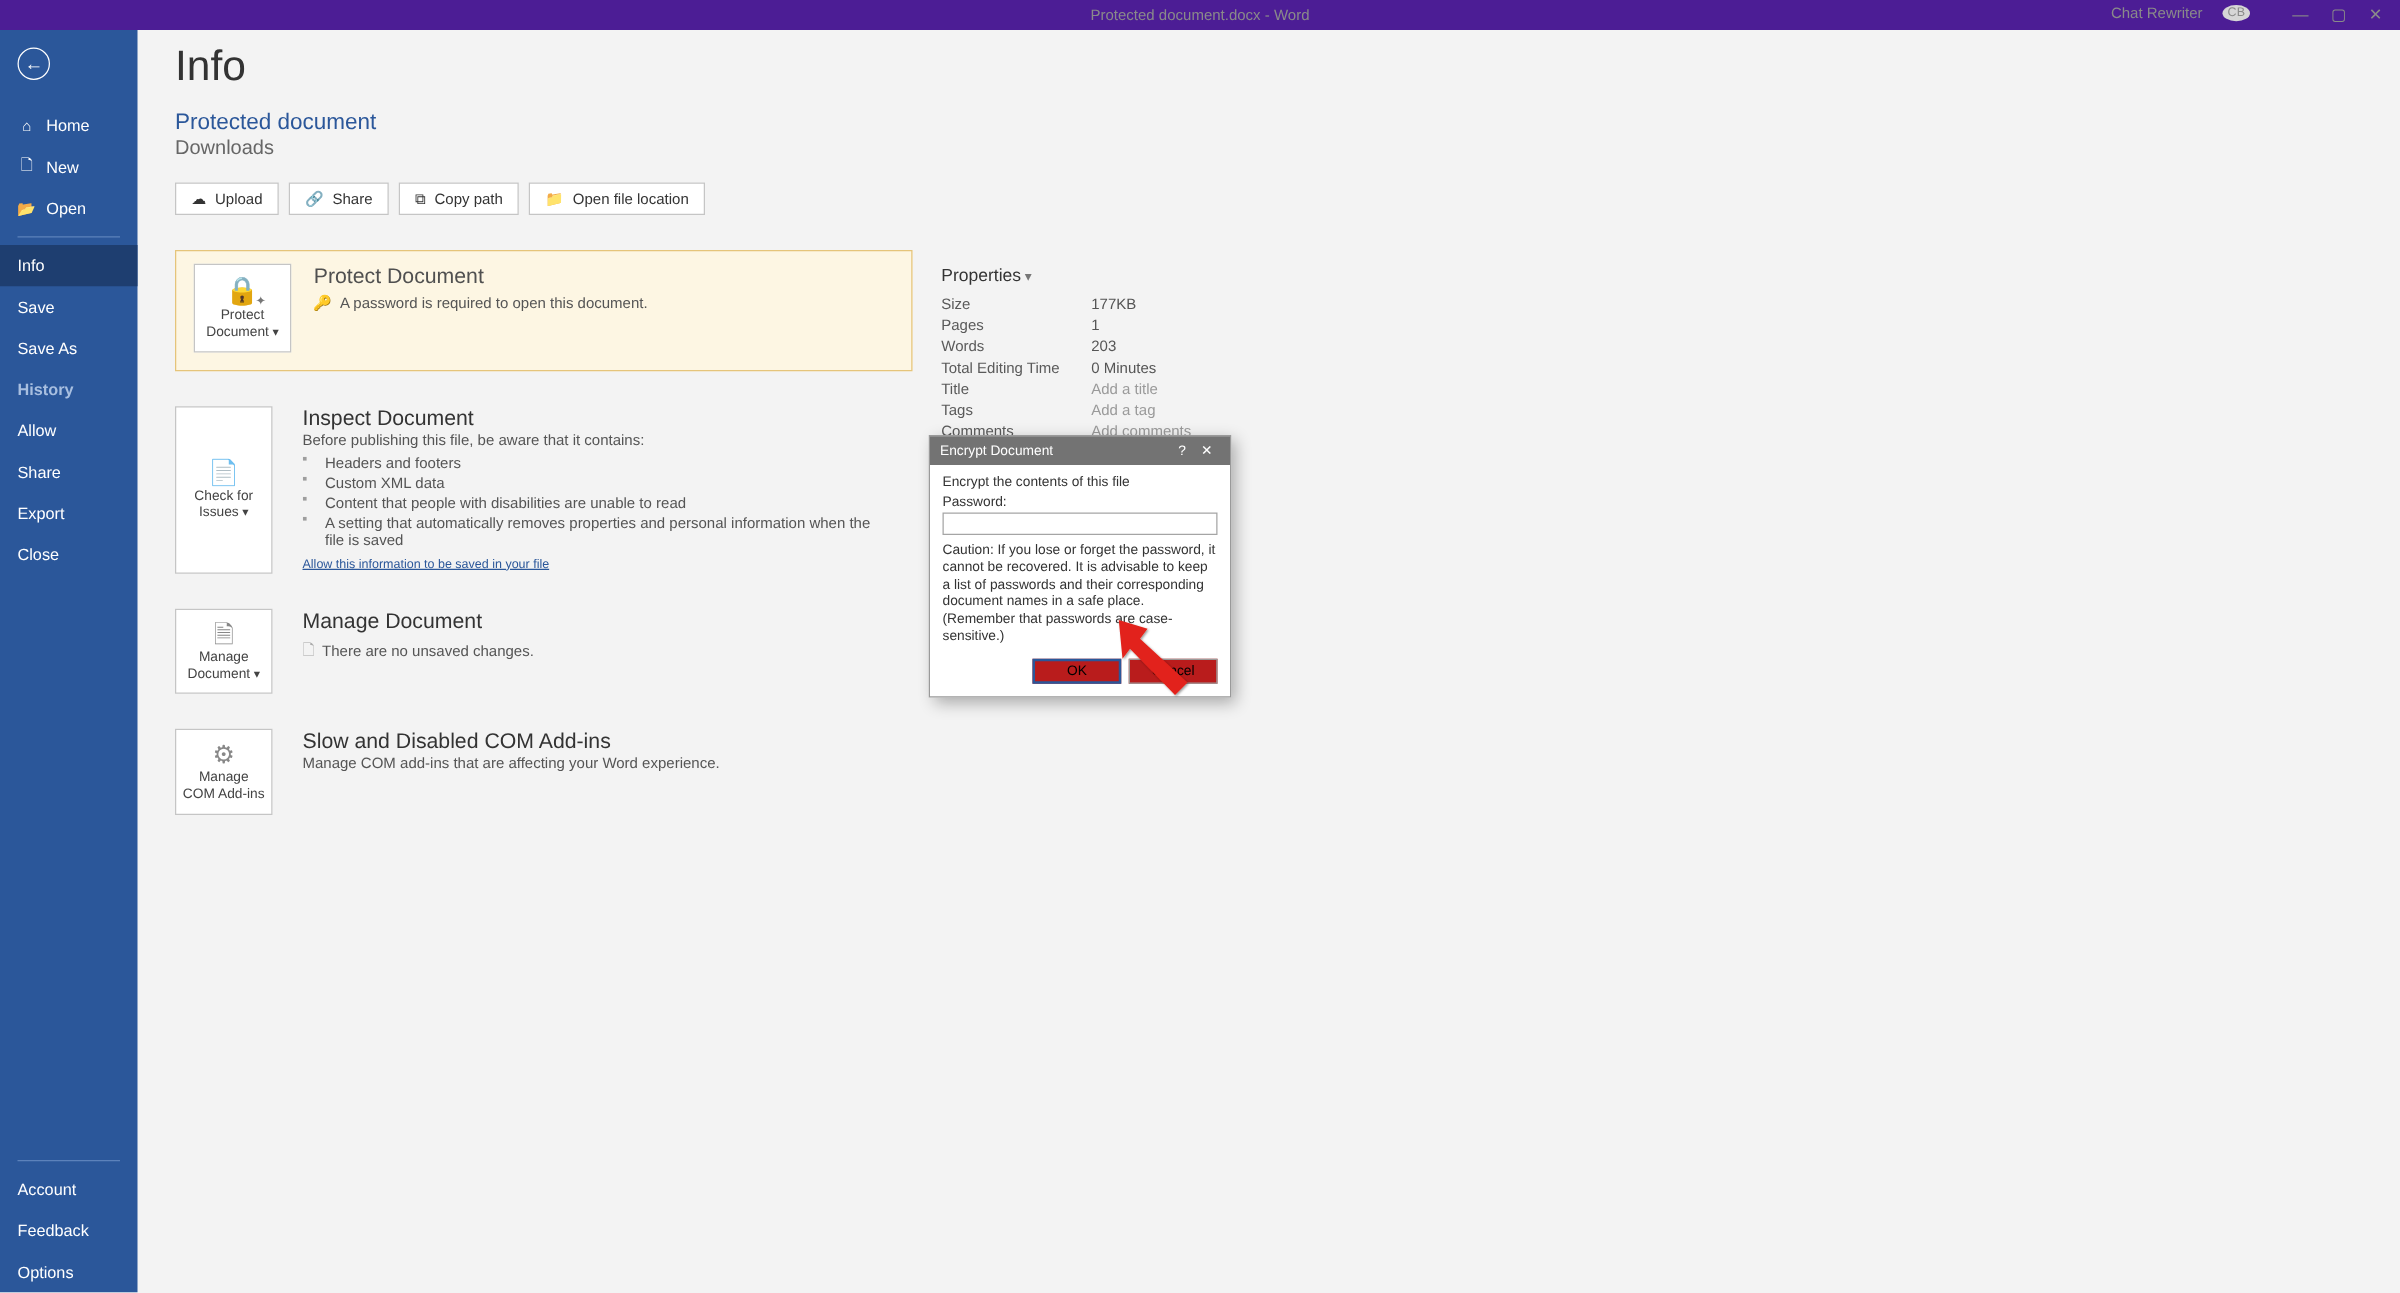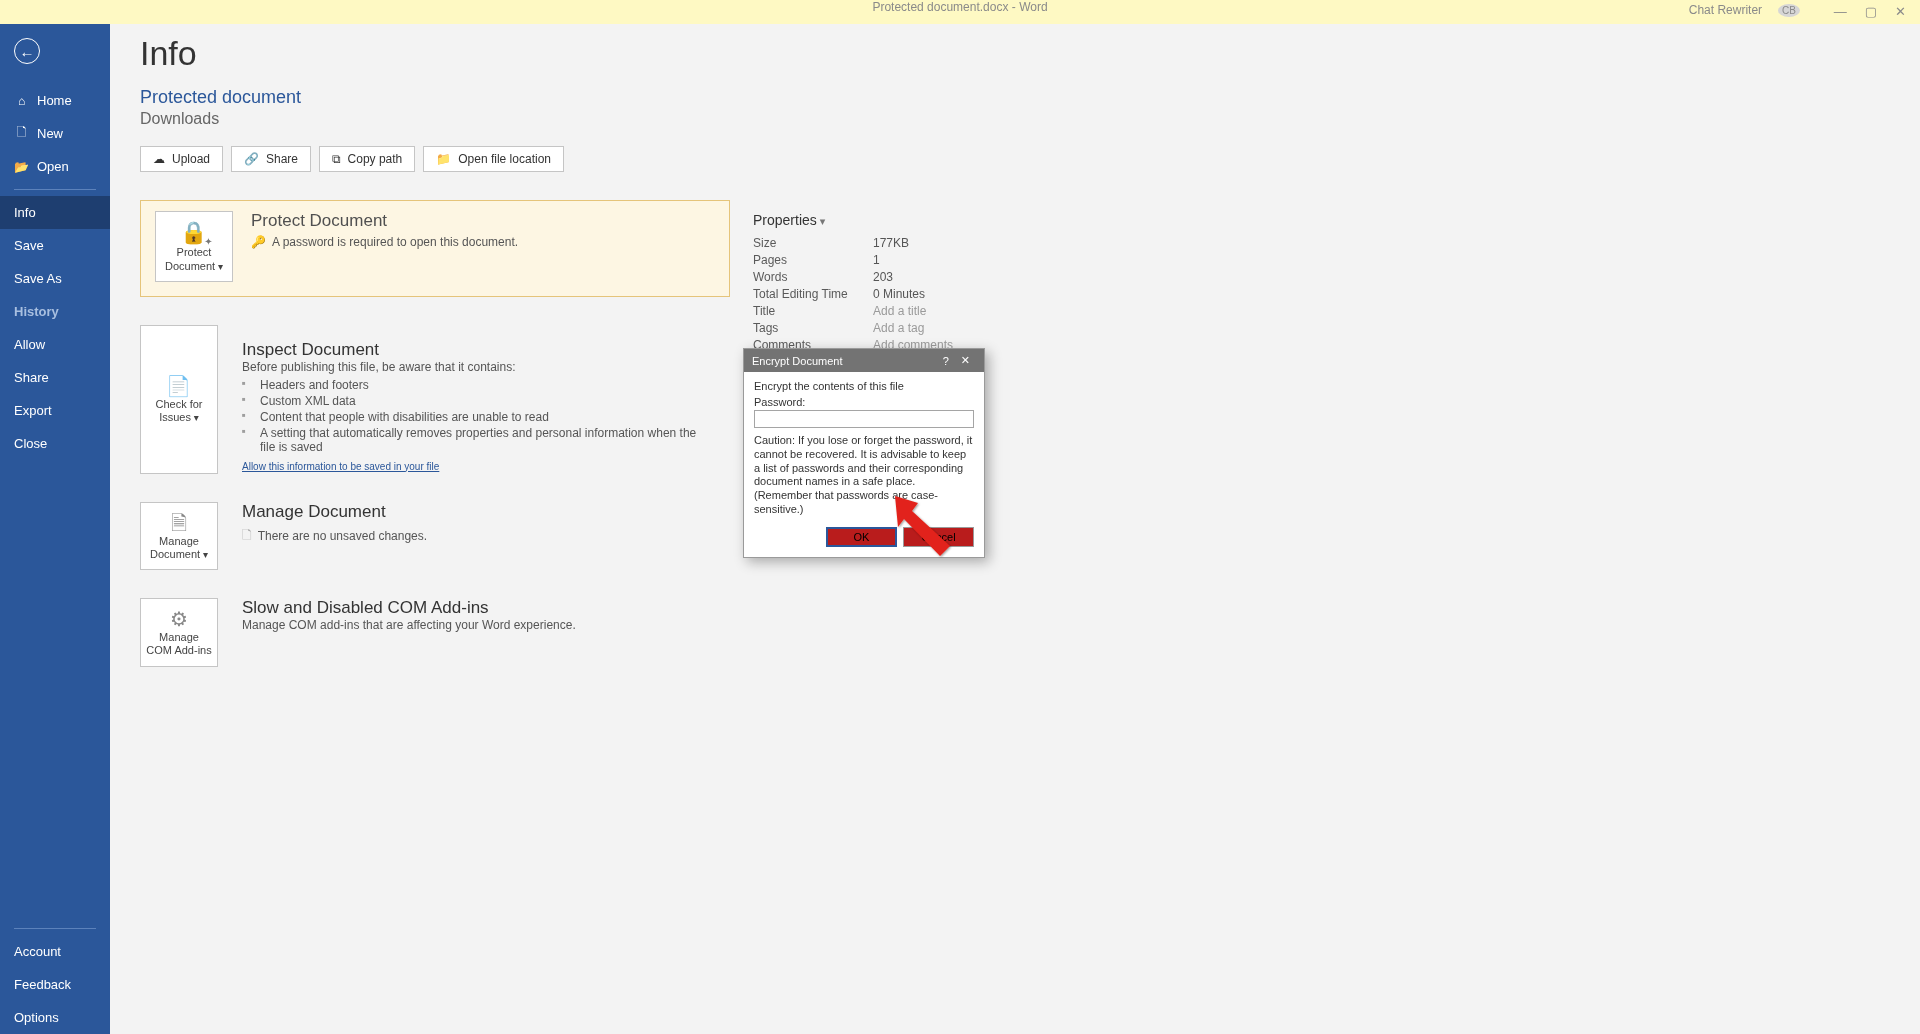--- a/index.html
+++ b/index.html
@@ -1,18 +1,18 @@
 <!DOCTYPE html>
 <html><head>
 <meta charset="utf-8">
 <style>
 * { margin: 0; padding: 0; box-sizing: border-box; font-family: "Segoe UI", Arial, sans-serif; }
 body { background: #f3f3f3; overflow: hidden; width: 1920px; height: 1034px; position: relative; }
 
-.titlebar { height: 24px; background: #fef9c3; display: flex; justify-content: center; position: relative; color: #8a8a8a; font-size: 12px; }
+.titlebar { height: 24px; background: #4c1d95; display: flex; align-items: center; justify-content: center; position: relative; color: #8a8a8a; font-size: 12px; }
 .titlebar .wincontrols { position: absolute; right: 0; top: 0; display: flex; gap: 18px; padding: 4px 14px; color: #8a8a8a; font-size: 13px; }
 .titlebar .userbox { position: absolute; right: 120px; top: 3px; font-size: 12px; color: #8a8a8a; display:flex; gap:16px; align-items:center;}
 .titlebar .userbox .badge { background:#d6d6d6; border-radius:50%; padding:1px 4px; font-size:10px;}
 
 .layout { display: flex; height: calc(100% - 24px); }
 
 .sidebar { width: 110px; background: #2b579a; color: #fff; display: flex; flex-direction: column; font-size: 13px; }
 .back-arrow { padding: 14px 14px 20px; }
 .back-arrow .circ { width: 26px; height: 26px; border: 1px solid #fff; border-radius: 50%; display: flex; align-items: center; justify-content: center; font-size: 15px; }
 .nav-item { padding: 9px 14px; display: flex; align-items: center; gap: 8px; cursor: pointer; }
@@ -186,21 +186,21 @@
             </div>
         </div>
       </div>
     </div>
 
     <div class="section-row">
       <div class="big-btn">
         <span class="docsic">📄</span>
         <span class="caret">Check for Issues</span>
       </div>
-      <div class="section-body" style="max-width:460px;margin-top:15px;">
+      <div class="section-body" style="max-width:460px;">
         <h3>Inspect Document</h3>
         <div>Before publishing this file, be aware that it contains:</div>
         <ul>
           <li>Headers and footers</li>
           <li>Custom XML data</li>
           <li>Content that people with disabilities are unable to read</li>
           <li>A setting that automatically removes properties and personal information when the file is saved</li>
         </ul>
         <a>Allow this information to be saved in your file</a>
       </div>

